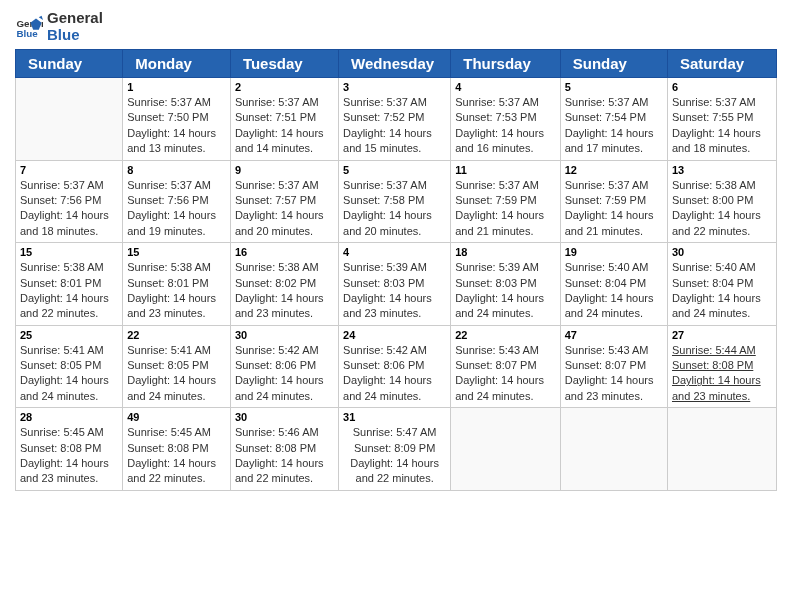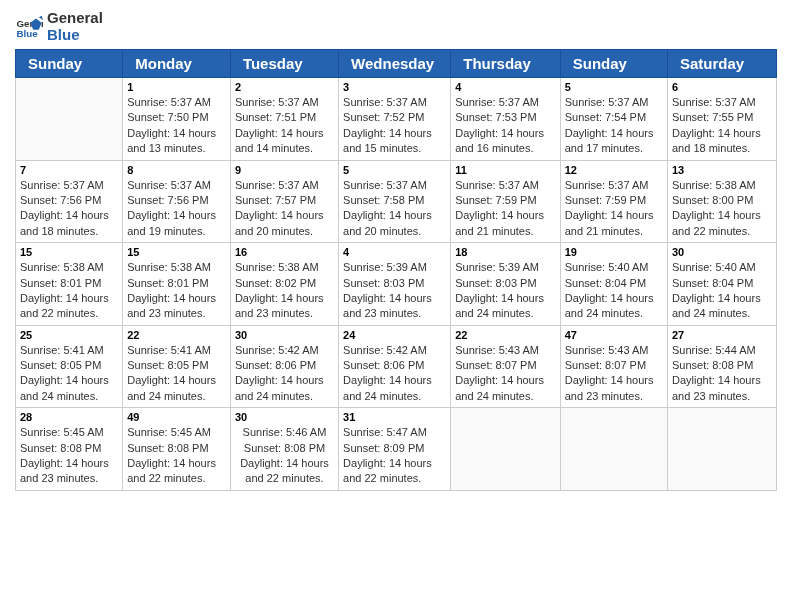--- a/index.html
+++ b/index.html
@@ -299,21 +299,21 @@
           </td>
           <td>
             <span class="day-number">47</span>
             <div class="day-info" style="white-space: pre-line;">Sunrise: 5:43 AM
 Sunset: 8:07 PM
 Daylight: 14 hours
 and 23 minutes.</div>
           </td>
           <td>
             <span class="day-number">27</span>
-            <div class="day-info" style="white-space: pre-line;">Sunrise: 5:44 AM
+            <div class="day-info" style="white-space: pre-line; text-decoration: underline;">Sunrise: 5:44 AM
 Sunset: 8:08 PM
 Daylight: 14 hours
 and 23 minutes.</div>
           </td>
         </tr>
         <tr>
           <td>
             <span class="day-number">28</span>
             <div class="day-info" style="white-space: pre-line;">Sunrise: 5:45 AM
 Sunset: 8:08 PM
@@ -322,28 +322,28 @@
           </td>
           <td>
             <span class="day-number">49</span>
             <div class="day-info" style="white-space: pre-line;">Sunrise: 5:45 AM
 Sunset: 8:08 PM
 Daylight: 14 hours
 and 22 minutes.</div>
           </td>
           <td>
             <span class="day-number">30</span>
-            <div class="day-info" style="white-space: pre-line; text-align: center;">Sunrise: 5:46 AM
+            <div class="day-info" style="white-space: pre-line;">Sunrise: 5:46 AM
 Sunset: 8:08 PM
 Daylight: 14 hours
 and 22 minutes.</div>
           </td>
           <td>
             <span class="day-number">31</span>
-            <div class="day-info" style="white-space: pre-line;">Sunrise: 5:47 AM
+            <div class="day-info" style="white-space: pre-line; text-align: center;">Sunrise: 5:47 AM
 Sunset: 8:09 PM
 Daylight: 14 hours
 and 22 minutes.</div>
           </td>
           <td class="empty"></td>
           <td class="empty"></td>
           <td class="empty"></td>
         </tr>
       </tbody>
   </table>

